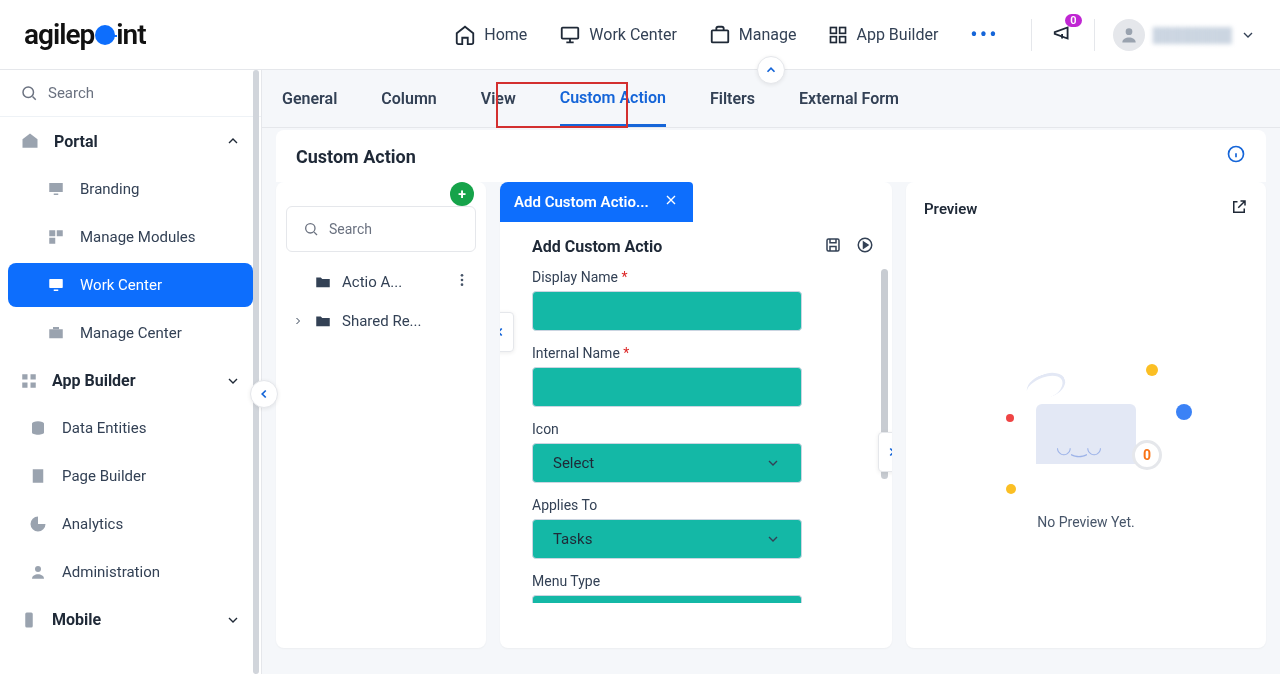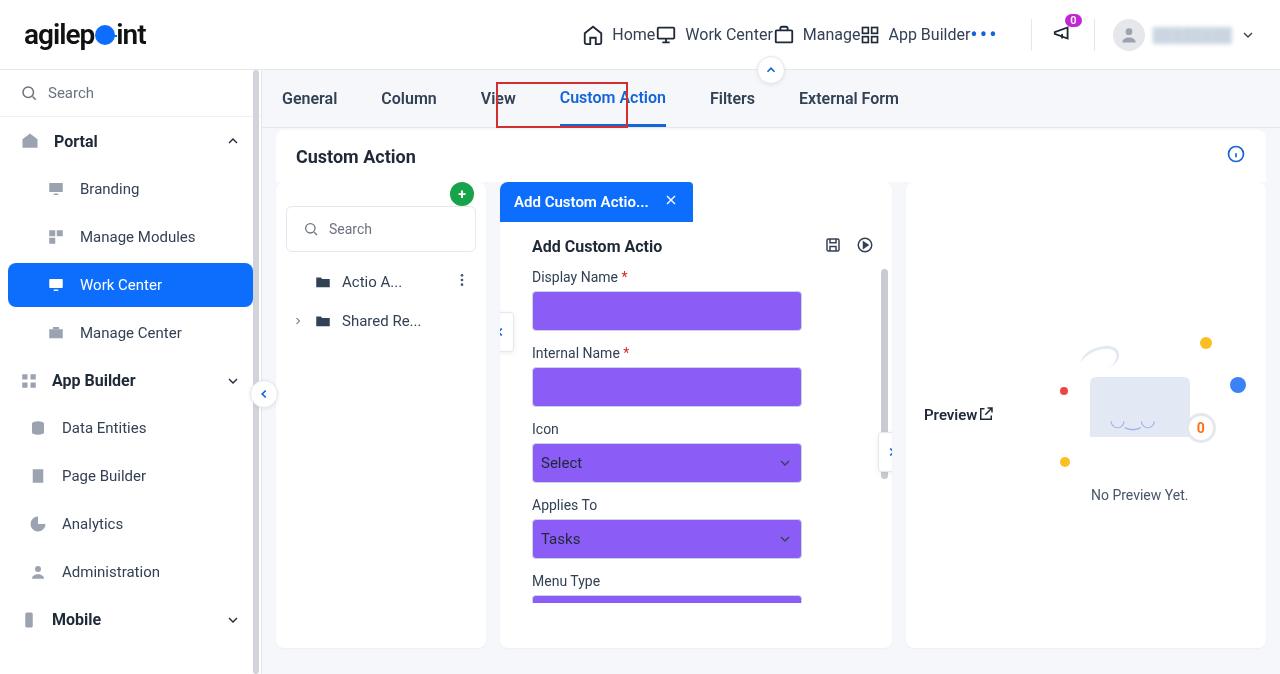--- a/index.html
+++ b/index.html
@@ -3,21 +3,21 @@
 <meta charset="utf-8">
 <style>
 * { box-sizing: border-box; margin: 0; padding: 0; }
 body { font-family: -apple-system, BlinkMacSystemFont, "Segoe UI", Roboto, Arial, sans-serif; font-size: 14px; color: #1f2937; background: #f5f7fa; width: 1280px; height: 674px; overflow: hidden; }
 
 
 .topbar { display: flex; align-items: center; height: 70px; background: #fff; padding: 0 24px; border-bottom: 1px solid #e5e7eb; }
 .logo { font-size: 28px; font-weight: 600; letter-spacing: -1px; color: #111; display: flex; align-items: center; }
 .logo .dot { width: 20px; height: 20px; background: #0d6efd; border-radius: 50%; margin: 0 1px; display: inline-block; position: relative; }
 .logo .dot::after { content: ""; position: absolute; top: 50%; right: -2px; width: 5px; height: 2px; background: #0d6efd; }
-.nav { margin-left: auto; display: flex; align-items: center; }
+.nav { margin-left: auto; display: flex; gap: 32px; align-items: center; }
 .nav-item { display: flex; align-items: center; gap: 8px; color: #334155; font-size: 16px; cursor: pointer; }
 .more-dots { color: #1565d8; font-size: 22px; letter-spacing: 2px; }
 .nav-right { margin-left: 32px; display: flex; align-items: center; gap: 20px; padding-left: 20px; border-left: 1px solid #e5e7eb; }
 .bell { position: relative; }
 .bell-badge { position: absolute; top: -8px; right: -8px; background: #c026d3; color: #fff; border-radius: 10px; padding: 0 5px; font-size: 11px; font-weight: 600; }
 .avatar { width: 32px; height: 32px; border-radius: 50%; background: #e5e7eb; display: flex; align-items: center; justify-content: center; }
 .user-name { color: #cbd5e1; filter: blur(2px); }
 
 
 .content { display: flex; height: calc(674px - 70px); position: relative; }
@@ -61,23 +61,23 @@
 .form-tab-bar { background: #0d6efd; color: #fff; display: inline-flex; align-items: center; gap: 14px; padding: 10px 14px; border-radius: 4px 4px 0 0; font-size: 15px; font-weight: 600; max-width: 195px; }
 .form-tab-bar .close { background: transparent; color: #fff; }
 .form-head { display: flex; align-items: center; gap: 10px; padding: 14px 18px 6px 32px; }
 .form-head .t { font-weight: 700; font-size: 16px; color: #1f2937; }
 .form-head .actions { margin-left: auto; display: flex; gap: 14px; color: #334155; }
 .form-body { padding: 6px 18px 18px 32px; overflow-y: auto; height: 340px; position: relative; }
 .form-scrollbar { position: absolute; right: 4px; top: 6px; width: 7px; height: 210px; background: #c8ccd2; border-radius: 4px; }
 .field { margin-bottom: 14px; }
 .field label { display: block; font-size: 14px; color: #334155; margin-bottom: 6px; }
 .field label .req { color: #dc2626; }
-.field input, .field .select { width: 100%; max-width: 270px; height: 40px; border: 1px solid #cbd5e1; border-radius: 4px; padding: 0 8px; font-size: 15px; background: #8b5cf6; color: #1f2937; display: flex; align-items: center; justify-content: space-between; }
-
-.preview-pane { width: 360px; background: #fff; border-radius: 8px; box-shadow: 0 1px 2px rgba(0,0,0,0.04); display: flex; position: relative; }
+.field input, .field .select { width: 100%; max-width: 270px; height: 40px; border: 1px solid #cbd5e1; border-radius: 4px; padding: 0 20px; font-size: 15px; background: #14b8a6; color: #1f2937; display: flex; align-items: center; justify-content: space-between; }
+
+.preview-pane { width: 360px; background: #fff; border-radius: 8px; box-shadow: 0 1px 2px rgba(0,0,0,0.04); display: flex; flex-direction: column; position: relative; }
 .preview-head { display: flex; align-items: center; padding: 16px 18px; }
 .preview-head .t { font-weight: 600; color: #1f2937; font-size: 15px; }
 .preview-head .ext { margin-left: auto; color: #1f2937; cursor: pointer; }
 .preview-body { flex: 1; display: flex; flex-direction: column; align-items: center; justify-content: center; gap: 20px; color: #475569; }
 
 .side-handle { position: absolute; top: 50%; width: 28px; height: 40px; background: #fff; border: 1px solid #e5e7eb; display: flex; align-items: center; justify-content: center; color: #1565d8; box-shadow: 0 1px 4px rgba(0,0,0,0.08); cursor: pointer; z-index: 4; border-radius: 4px; }
 .side-handle.left { left: -14px; }
 .side-handle.right { right: -14px; transform: translateY(50px); }
 
 .icon-svg { display: inline-block; }

